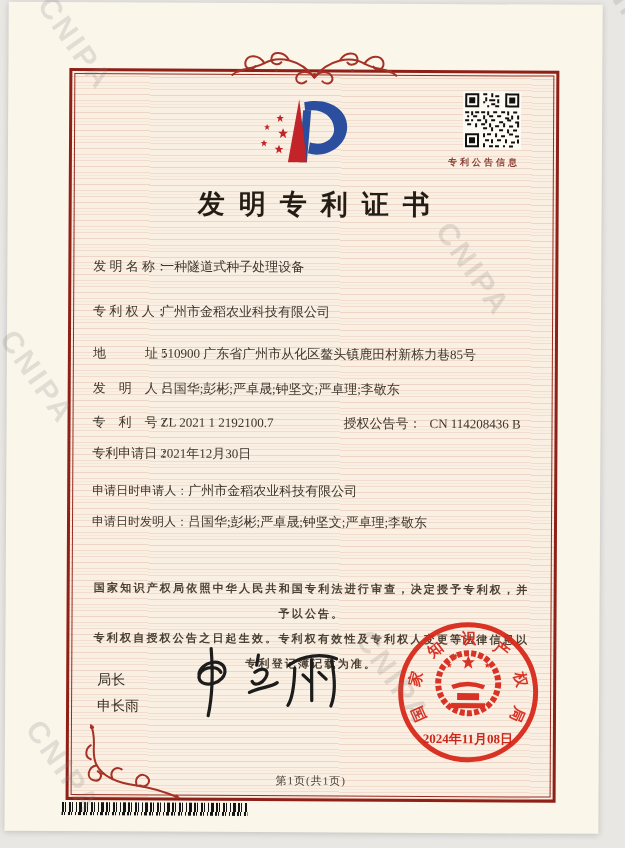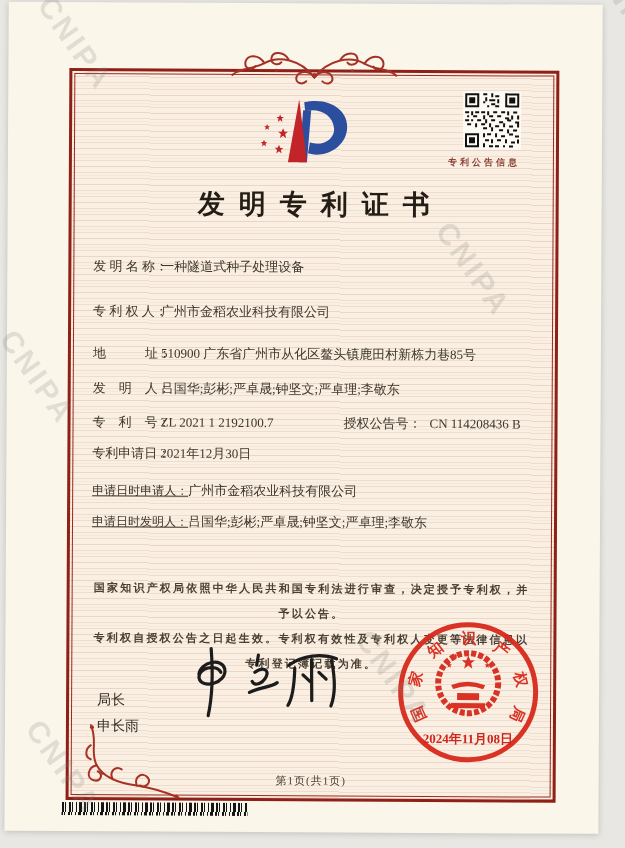--- a/index.html
+++ b/index.html
@@ -33,32 +33,32 @@
   .qr{width:58px;height:58px;display:block;margin:0 auto;background:#fdfaf3;}
   .qr-caption{margin-top:7px;font-size:9px;color:#8d4136;letter-spacing:3px;white-space:nowrap;margin-left:-14px;width:88px;font-weight:bold;}
   .title{
     position:absolute;left:0;right:0;top:114px;text-align:center;
     font-size:27px;font-weight:bold;color:#241d15;letter-spacing:14px;padding-left:14px;
   }
   
   .rows{position:absolute;left:22px;right:18px;top:0;}
   .row{position:absolute;left:0;right:0;font-size:13px;color:#3e362c;white-space:nowrap;}
   .row .lbl{display:inline-block;width:68px;}
-  .row .lbl.wide{width:96px;font-size:12px;text-decoration:underline;}
+  .row .lbl.wide{width:96px;font-size:12px;}
   .cell-r{position:absolute;left:251px;top:0;}
   .cell-r .lbl{width:86px;}
   .r0{top:186px}.r1{top:231px}.r2{top:273px}.r3{top:308px}
   .r4{top:342px}.r5{top:373px}.r6{top:410px}.r7{top:441px}
   
   .legal{
     position:absolute;left:18px;right:18px;top:504px;text-align:center;
     font-size:11px;font-weight:600;color:#4a3f33;letter-spacing:2.2px;line-height:25px;
   }
   
-  .signer{position:absolute;left:28px;top:596px;font-size:14px;color:#352d24;line-height:26px;margin-top:20px;}
+  .signer{position:absolute;left:28px;top:596px;font-size:14px;color:#352d24;line-height:26px;}
   .signature{position:absolute;left:102px;top:570px;width:180px;height:80px;transform:rotate(-2deg);}
   
   .seal{position:absolute;left:326px;top:546px;width:146px;height:146px;opacity:.95;}
   .seal-ring{position:absolute;inset:3px;border:5px solid #d8291c;border-radius:50%;}
   .seal-char{
     position:absolute;left:50%;top:50%;width:18px;height:18px;margin:-9px 0 0 -9px;
     font-size:15px;font-weight:bold;color:#d8291c;text-align:center;line-height:18px;
   }
   .seal-emblem{position:absolute;left:38px;top:26px;width:70px;height:76px;}
   .seal-date{

